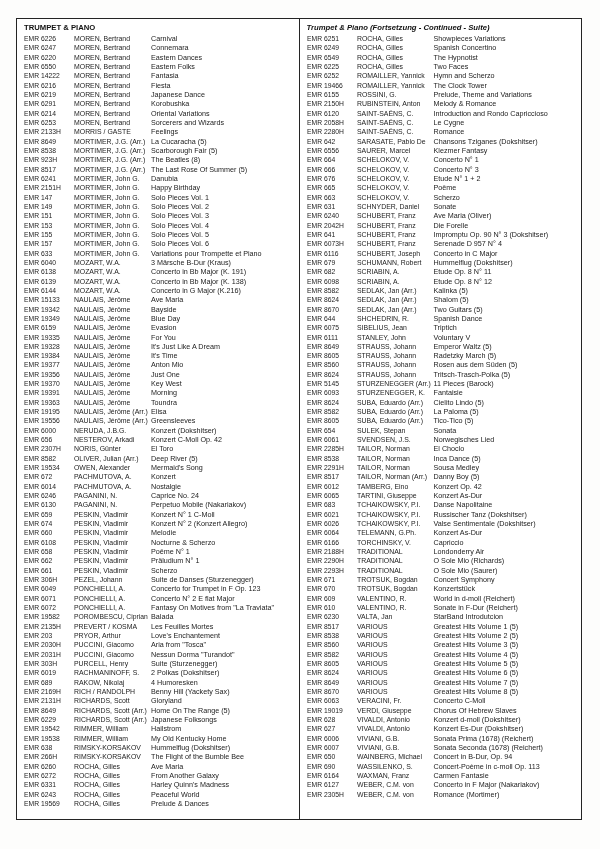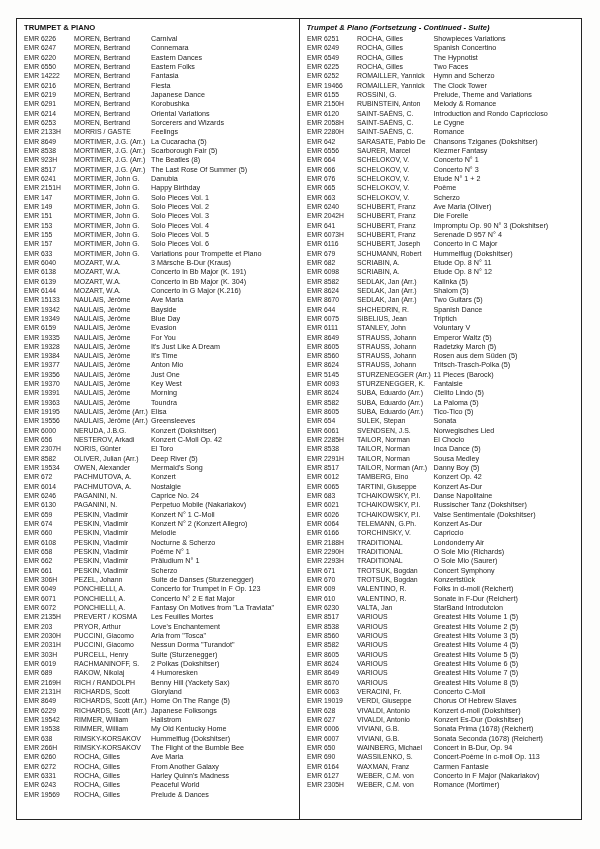--- a/index.html
+++ b/index.html
@@ -180,21 +180,21 @@
           <span class="title">3 Märsche B-Dur (Kraus)</span>
         </div>
         <div class="row">
           <span class="emr" style="transform-origin: 0px 50%; transform: scaleX(0.94);">EMR 6138</span>
           <span class="composer" style="transform-origin: 0px 50%; transform: scaleX(0.961039);">MOZART, W.A.</span>
           <span class="title">Concerto in Bb Major (K. 191)</span>
         </div>
         <div class="row">
           <span class="emr" style="transform-origin: 0px 50%; transform: scaleX(0.94);">EMR 6139</span>
           <span class="composer" style="transform-origin: 0px 50%; transform: scaleX(0.961039);">MOZART, W.A.</span>
-          <span class="title">Concerto in Bb Major (K. 304)</span>
+          <span class="title">Concerto in Bb Major (K. 138)</span>
         </div>
         <div class="row">
           <span class="emr" style="transform-origin: 0px 50%; transform: scaleX(0.94);">EMR 6144</span>
           <span class="composer" style="transform-origin: 0px 50%; transform: scaleX(0.961039);">MOZART, W.A.</span>
           <span class="title">Concerto in G Major (K.216)</span>
         </div>
         <div class="row">
           <span class="emr" style="transform-origin: 0px 50%; transform: scaleX(0.94);">EMR 15133</span>
           <span class="composer" style="transform-origin: 0px 50%; transform: scaleX(0.961039);">NAULAIS, Jérôme</span>
           <span class="title">Ave Maria</span>
@@ -356,20 +356,25 @@
         </div>
         <div class="row">
           <span class="emr" style="transform-origin: 0px 50%; transform: scaleX(0.94);">EMR 6071</span>
           <span class="composer" style="transform-origin: 0px 50%; transform: scaleX(0.961039);">PONCHIELLI, A.</span>
           <span class="title">Concerto N° 2 E flat Major</span>
         </div>
         <div class="row">
           <span class="emr" style="transform-origin: 0px 50%; transform: scaleX(0.94);">EMR 6072</span>
           <span class="composer" style="transform-origin: 0px 50%; transform: scaleX(0.961039);">PONCHIELLI, A.</span>
           <span class="title">Fantasy On Motives from "La Traviata"</span>
+        </div>
+        <div class="row">
+          <span class="emr" style="transform-origin: 0px 50%; transform: scaleX(0.94);">EMR 19582</span>
+          <span class="composer" style="transform-origin: 0px 50%; transform: scaleX(0.936709);">POROMBESCU, Ciprian</span>
+          <span class="title">Balada</span>
         </div>
         <div class="row">
           <span class="emr" style="transform-origin: 0px 50%; transform: scaleX(0.94);">EMR 2135H</span>
           <span class="composer" style="transform-origin: 0px 50%; transform: scaleX(0.961039);">PREVERT / KOSMA</span>
           <span class="title">Les Feuilles Mortes</span>
         </div>
         <div class="row">
           <span class="emr" style="transform-origin: 0px 50%; transform: scaleX(0.94);">EMR 203</span>
           <span class="composer" style="transform-origin: 0px 50%; transform: scaleX(0.961039);">PRYOR, Arthur</span>
           <span class="title">Love's Enchantement</span>
@@ -553,20 +558,25 @@
           <span class="emr" style="transform-origin: 0px 50%; transform: scaleX(0.94);">EMR 665</span>
           <span class="composer" style="transform-origin: 0px 50%; transform: scaleX(0.961039);">SCHELOKOV, V.</span>
           <span class="title">Poême</span>
         </div>
         <div class="row">
           <span class="emr" style="transform-origin: 0px 50%; transform: scaleX(0.94);">EMR 663</span>
           <span class="composer" style="transform-origin: 0px 50%; transform: scaleX(0.961039);">SCHELOKOV, V.</span>
           <span class="title">Scherzo</span>
         </div>
         <div class="row">
+          <span class="emr" style="transform-origin: 0px 50%; transform: scaleX(0.94);">EMR 631</span>
+          <span class="composer" style="transform-origin: 0px 50%; transform: scaleX(0.961039);">SCHNYDER, Daniel</span>
+          <span class="title">Sonate</span>
+        </div>
+        <div class="row">
           <span class="emr" style="transform-origin: 0px 50%; transform: scaleX(0.94);">EMR 6240</span>
           <span class="composer" style="transform-origin: 0px 50%; transform: scaleX(0.961039);">SCHUBERT, Franz</span>
           <span class="title">Ave Maria (Oliver)</span>
         </div>
         <div class="row">
           <span class="emr" style="transform-origin: 0px 50%; transform: scaleX(0.94);">EMR 2042H</span>
           <span class="composer" style="transform-origin: 0px 50%; transform: scaleX(0.961039);">SCHUBERT, Franz</span>
           <span class="title">Die Forelle</span>
         </div>
         <div class="row">
@@ -760,21 +770,21 @@
           <span class="title">Concert Symphony</span>
         </div>
         <div class="row">
           <span class="emr" style="transform-origin: 0px 50%; transform: scaleX(0.94);">EMR 670</span>
           <span class="composer" style="transform-origin: 0px 50%; transform: scaleX(0.961039);">TROTSUK, Bogdan</span>
           <span class="title">Konzertstück</span>
         </div>
         <div class="row">
           <span class="emr" style="transform-origin: 0px 50%; transform: scaleX(0.94);">EMR 609</span>
           <span class="composer" style="transform-origin: 0px 50%; transform: scaleX(0.961039);">VALENTINO, R.</span>
-          <span class="title">Folks in d-moll (Reichert)</span>
+          <span class="title">World in d-moll (Reichert)</span>
         </div>
         <div class="row">
           <span class="emr" style="transform-origin: 0px 50%; transform: scaleX(0.94);">EMR 610</span>
           <span class="composer" style="transform-origin: 0px 50%; transform: scaleX(0.961039);">VALENTINO, R.</span>
           <span class="title">Sonate in F-Dur (Reichert)</span>
         </div>
         <div class="row">
           <span class="emr" style="transform-origin: 0px 50%; transform: scaleX(0.94);">EMR 6230</span>
           <span class="composer" style="transform-origin: 0px 50%; transform: scaleX(0.961039);">VALTA, Jan</span>
           <span class="title">StarBand Introdutcion</span>

